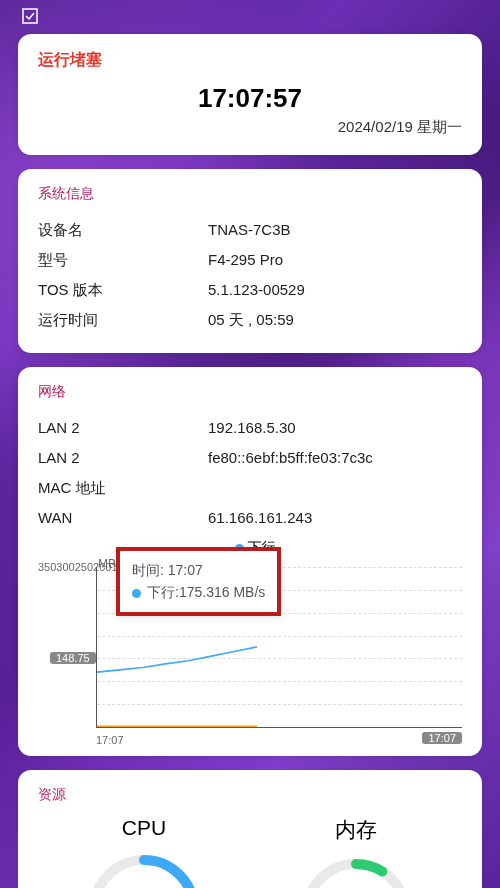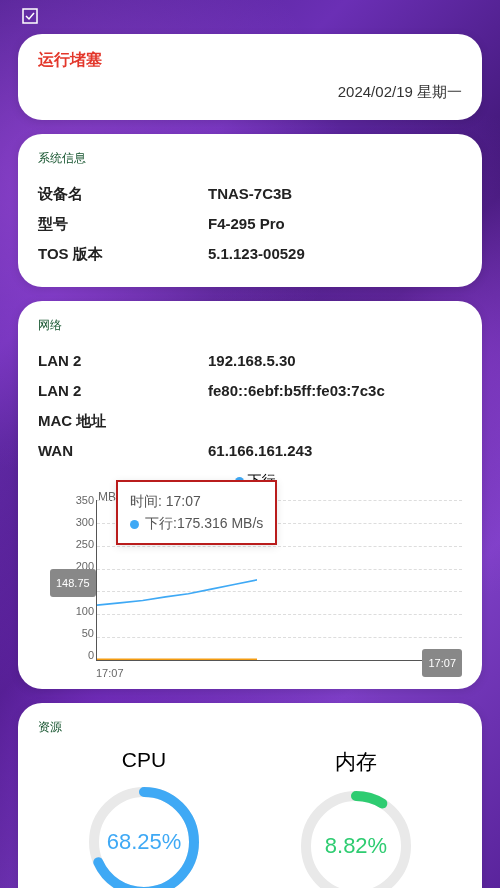--- a/index.html
+++ b/index.html
@@ -19,21 +19,21 @@
     radial-gradient(circle at 10% 20%, rgba(200,100,255,0.4) 0, transparent 35%),
     radial-gradient(circle at 90% 40%, rgba(180,80,255,0.4) 0, transparent 35%),
     radial-gradient(circle at 20% 80%, rgba(160,60,255,0.4) 0, transparent 35%);
 }
 .page {
   position: relative;
   padding: 8px 18px 0 18px;
 }
 .card {
   background: #fff;
-  border-radius: 24px;
+  border-radius: 13px;
   margin-bottom: 14px;
   padding: 16px 20px 18px 20px;
   box-shadow: 0 2px 10px rgba(0,0,0,0.12);
 }
 .top-icon {
   color: #fff;
   margin-bottom: 6px;
   margin-left: 4px;
 }
 .status-title {
@@ -47,30 +47,29 @@
   font-weight: 700;
   text-align: center;
   margin-bottom: 4px;
 }
 .clock-date {
   font-size: 15px;
   text-align: right;
   color: #333;
 }
 .section-title {
-  color: #14532d;
-  font-size: 12px;
+  color: #be185d;
+  font-size: 14px;
   margin-bottom: 12px;
 }
 .kv-row {
   display: flex;
   font-size: 15px;
   line-height: 2;
   color: #222;
-  font-weight: bold;
 }
 .kv-key { width: 170px; flex-shrink: 0; }
 .kv-val { flex: 1; }
 
 
 .chart-wrap { position: relative; margin-top: 6px; }
 .legend-row { text-align: center; font-size: 14px; margin-bottom: 4px; }
 .legend-dot { display:inline-block; width:9px; height:9px; border-radius:50%; margin:0 4px 0 10px; vertical-align:middle; }
 .dot-up { background:#f39c12; }
 .dot-down { background:#3fa9f5; }
@@ -79,48 +78,48 @@
   position: relative;
   padding-left: 30px;
   padding-bottom: 18px;
 }
 .y-unit {
   position:absolute; left:60px; top:-4px;
   font-size:12px; color:#666;
 }
 .y-axis {
   position:absolute; left:0; top:0; bottom:18px; width:56px;
-  display:flex; flex-direction:column; justify-content:space-between;
+  display:flex; flex-direction:row; justify-content:space-between;
   font-size:11px; color:#666; text-align:right;
 }
 .plot {
   position:absolute; left:58px; right:0; top:6px; bottom:18px;
   border-left:1px solid #555; border-bottom:1px solid #555;
 }
 .grid-line { position:absolute; left:0; right:0; border-top:1px dashed #ddd; }
 .line-down {
   position:absolute; left:0; right:0; height:100%;
 }
 .tooltip {
   position:absolute;
   left:78px; top:-14px;
   background:#fff;
-  border:2px solid #b91c1c;
+  border:4px solid #b91c1c;
   box-shadow:0 2px 8px rgba(0,0,0,0.1);
   padding:8px 12px;
   font-size:14px;
   color:#555;
   z-index:5;
   line-height:1.6;
 }
 .tooltip .dot { display:inline-block; width:9px; height:9px; border-radius:50%; margin-right:6px; vertical-align:middle; }
 .axis-badge {
   position:absolute;
   background:#888; color:#fff;
-  font-size:11px; padding:8px 6px; border-radius:3px;
+  font-size:11px; padding:0 6px; border-radius:3px;
 }
 .badge-left { left:12px; bottom:82px; }
 .badge-right { right:0; bottom:2px; }
 .x-label-left {
   position:absolute; left:58px; bottom:0;
   font-size:11px; color:#666;
 }
 
 
 .res-row {
@@ -150,37 +149,42 @@
 
   <div class="top-icon">
     <svg width="16" height="16" viewBox="0 0 16 16">
         <rect x="1" y="1" width="14" height="14" fill="none" stroke="#fff" stroke-width="1.5"></rect>
         <path d="M4 8 L7 11 L12 5" fill="none" stroke="#fff" stroke-width="1.5"></path>
       </svg>
   </div>
 
   <div class="card">
     <div class="status-title">运行堵塞</div>
+    <div class="clock-time">17:07:57</div>
     <div class="clock-date">2024/02/19 星期一</div>
   </div>
 
   <div class="card">
     <div class="section-title">系统信息</div>
     <div id="sysinfo-rows">
         <div class="kv-row">
           <div class="kv-key">设备名</div>
           <div class="kv-val">TNAS-7C3B</div>
         </div>
         <div class="kv-row">
           <div class="kv-key">型号</div>
           <div class="kv-val">F4-295 Pro</div>
         </div>
         <div class="kv-row">
           <div class="kv-key">TOS 版本</div>
           <div class="kv-val">5.1.123-00529</div>
+        </div>
+        <div class="kv-row">
+          <div class="kv-key">运行时间</div>
+          <div class="kv-val">05 天 , 05:59</div>
         </div>
       </div>
   </div>
 
   <div class="card" style="padding-bottom:10px;">
     <div class="section-title">网络</div>
     <div id="network-rows">
         <div class="kv-row">
           <div class="kv-key">LAN 2</div>
           <div class="kv-val">192.168.5.30</div>

